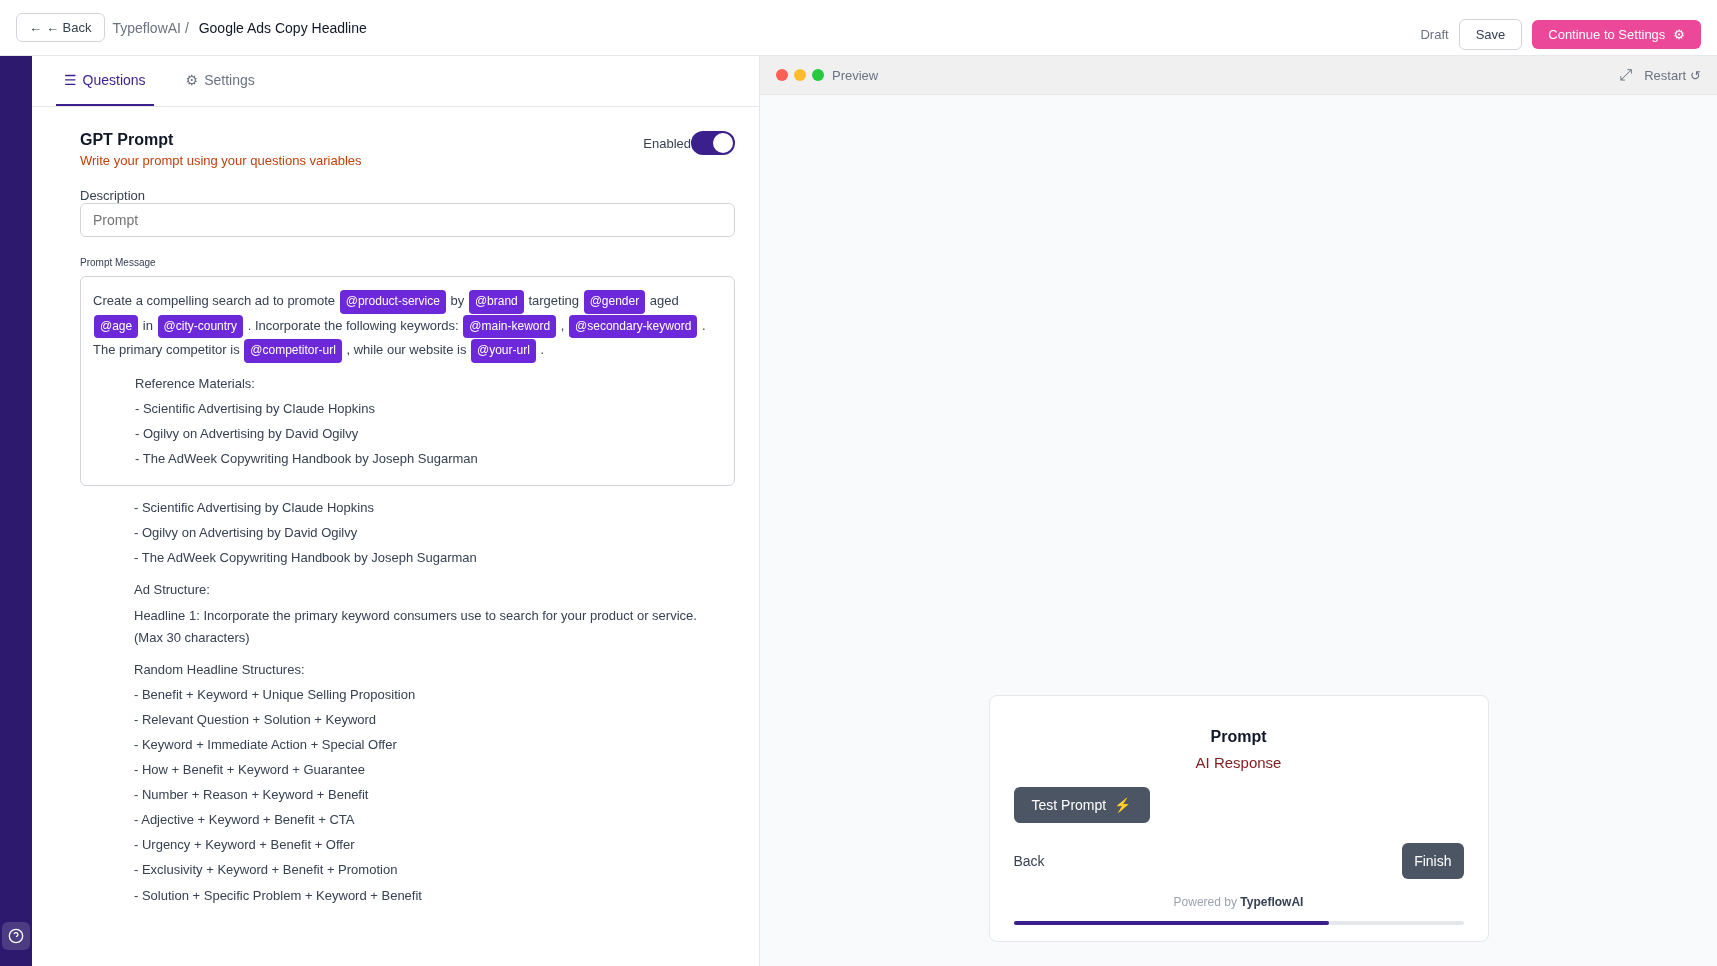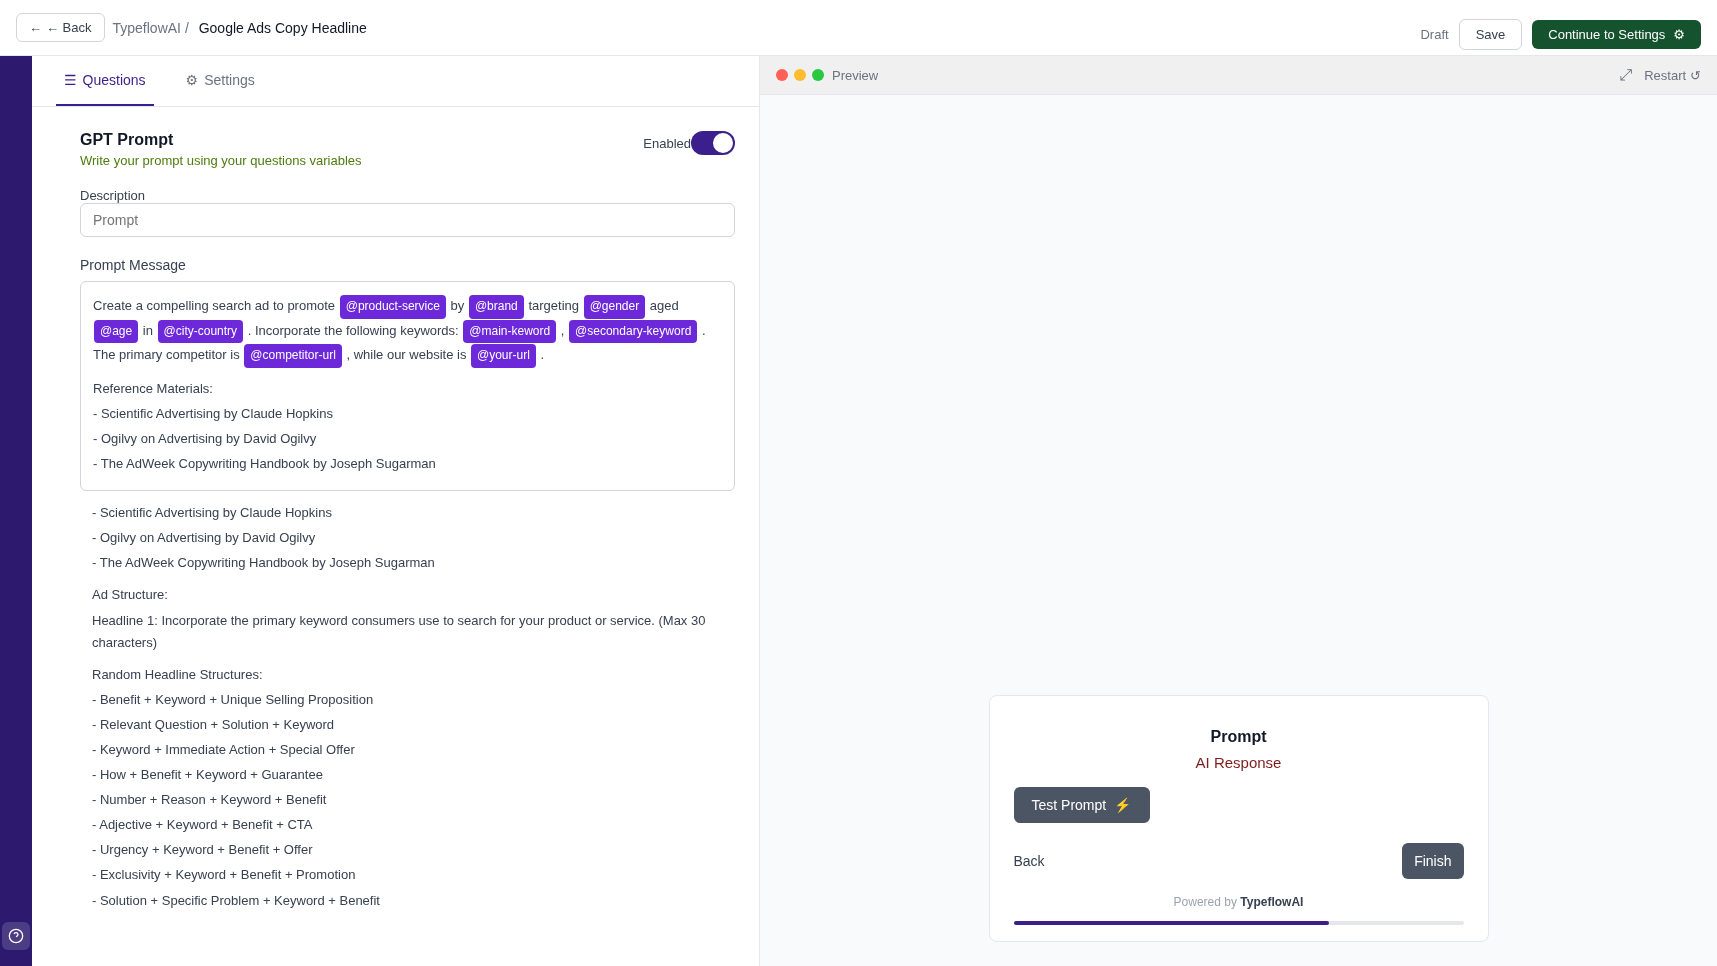--- a/index.html
+++ b/index.html
@@ -20,21 +20,21 @@
     .breadcrumb { font-size: 14px; color: #374151; }
     .breadcrumb span { color: #6b7280; }
     .topbar-right { display: flex; align-items: center; gap: 10px; margin-top: 13px; }
     .draft-label { font-size: 13px; color: #6b7280; }
     .save-btn {
       border: 1px solid #d1d5db; background: #fff; border-radius: 6px;
       padding: 7px 16px; font-size: 13px; cursor: pointer; color: #374151;
     }
     .continue-btn {
       display: flex; align-items: center; gap: 8px;
-      background: #14532d; color: #fff; border: none; border-radius: 6px;
+      background: #ec4899; color: #fff; border: none; border-radius: 6px;
       padding: 7px 16px; font-size: 13px; cursor: pointer;
     }
 
     
     .main-layout { display: flex; height: calc(966px - 56px); }
 
     
     .left-strip {
       width: 32px; background: #2d1a6e; display: flex; flex-direction: column;
       align-items: center; padding-top: 16px;
@@ -62,50 +62,50 @@
       cursor: pointer; border-bottom: 2px solid transparent; margin-right: 24px;
     }
     .tab.active { color: #3b1f8c; border-bottom-color: #3b1f8c; }
     .tab-icon { font-size: 14px; }
 
     
     .content-area { padding: 24px 24px 24px 48px; }
 
     .gpt-header { display: flex; align-items: flex-start; justify-content: space-between; margin-bottom: 20px; }
     .gpt-title { font-size: 16px; font-weight: 600; color: #111827; margin-bottom: 4px; }
-    .gpt-subtitle { font-size: 13px; color: #4d7c0f; }
+    .gpt-subtitle { font-size: 13px; color: #c2410c; }
     .enabled-toggle { display: flex; align-items: center; font-size: 13px; color: #374151; }
     .toggle-switch {
       width: 44px; height: 24px; background: #3b1f8c; border-radius: 12px;
       position: relative; cursor: pointer;
     }
     .toggle-knob {
       width: 20px; height: 20px; background: #fff; border-radius: 50%;
       position: absolute; top: 2px; right: 2px; transition: right 0.2s;
     }
 
     .field-label { font-size: 13px; font-weight: 500; color: #374151; }
     .text-input {
       width: 100%; border: 1px solid #d1d5db; border-radius: 6px;
       padding: 8px 12px; font-size: 14px; color: #9ca3af; outline: none;
     }
     .section-gap { margin-bottom: 20px; }
 
-    .prompt-message-label { font-size: 14px; font-weight: 500; color: #374151; margin-bottom: 8px; }
+    .prompt-message-label { font-size: 10px; font-weight: 500; color: #374151; margin-bottom: 8px; }
     .prompt-box {
       border: 1px solid #d1d5db; border-radius: 6px; padding: 12px;
       font-size: 13px; color: #374151; line-height: 1.7;
     }
     .prompt-text { line-height: 1.8; }
     .tag {
       display: inline-block; background: #6d28d9; color: #fff;
       border-radius: 4px; padding: 1px 6px; font-size: 12px; margin: 0 1px;
     }
 
-    .prompt-plain { font-size: 13px; color: #374151; margin-top: 10px; line-height: 1.7; }
+    .prompt-plain { font-size: 13px; color: #374151; margin-top: 10px; line-height: 1.7; margin-left: 42px; }
     .prompt-plain p { margin: 3px 0; }
     .prompt-plain .section-title { margin-top: 10px; font-weight: 500; }
 
     
     .right-panel {
       flex: 1; background: #f9fafb;
       display: flex; flex-direction: column;
     }
     .preview-bar {
       display: flex; align-items: center; justify-content: space-between;

